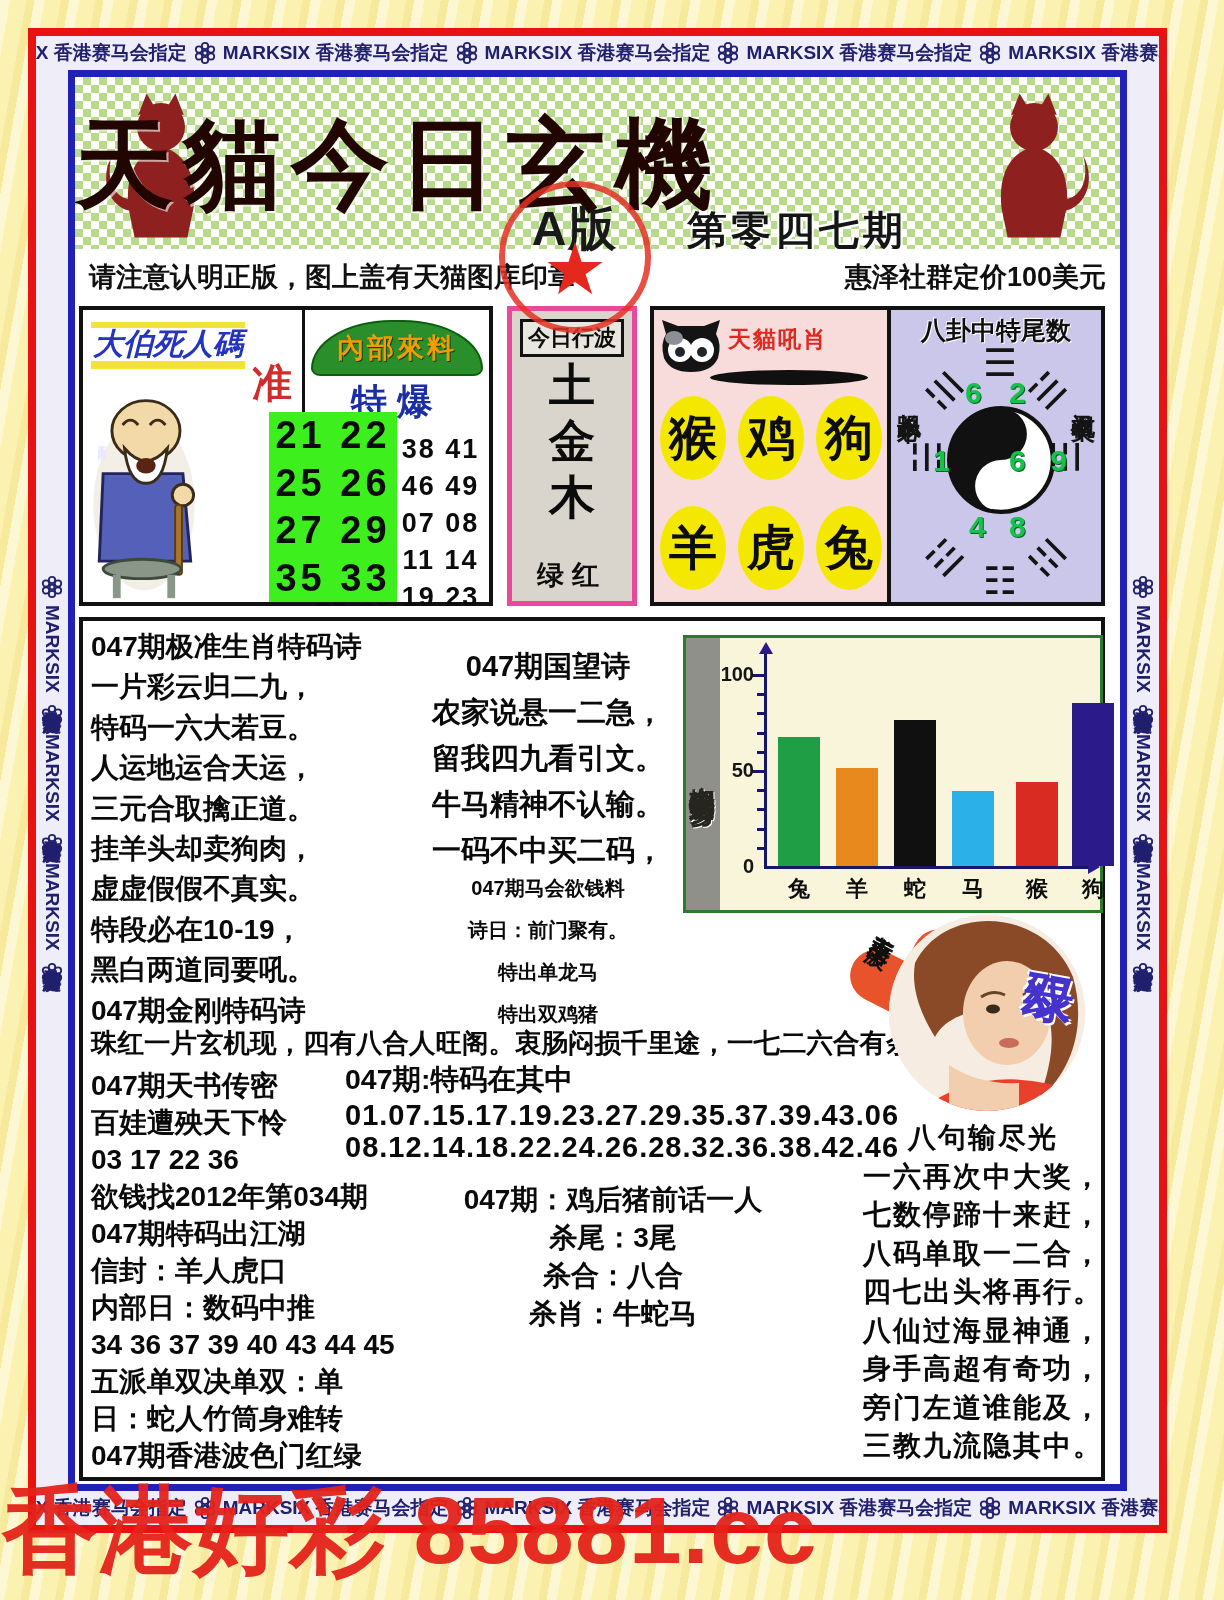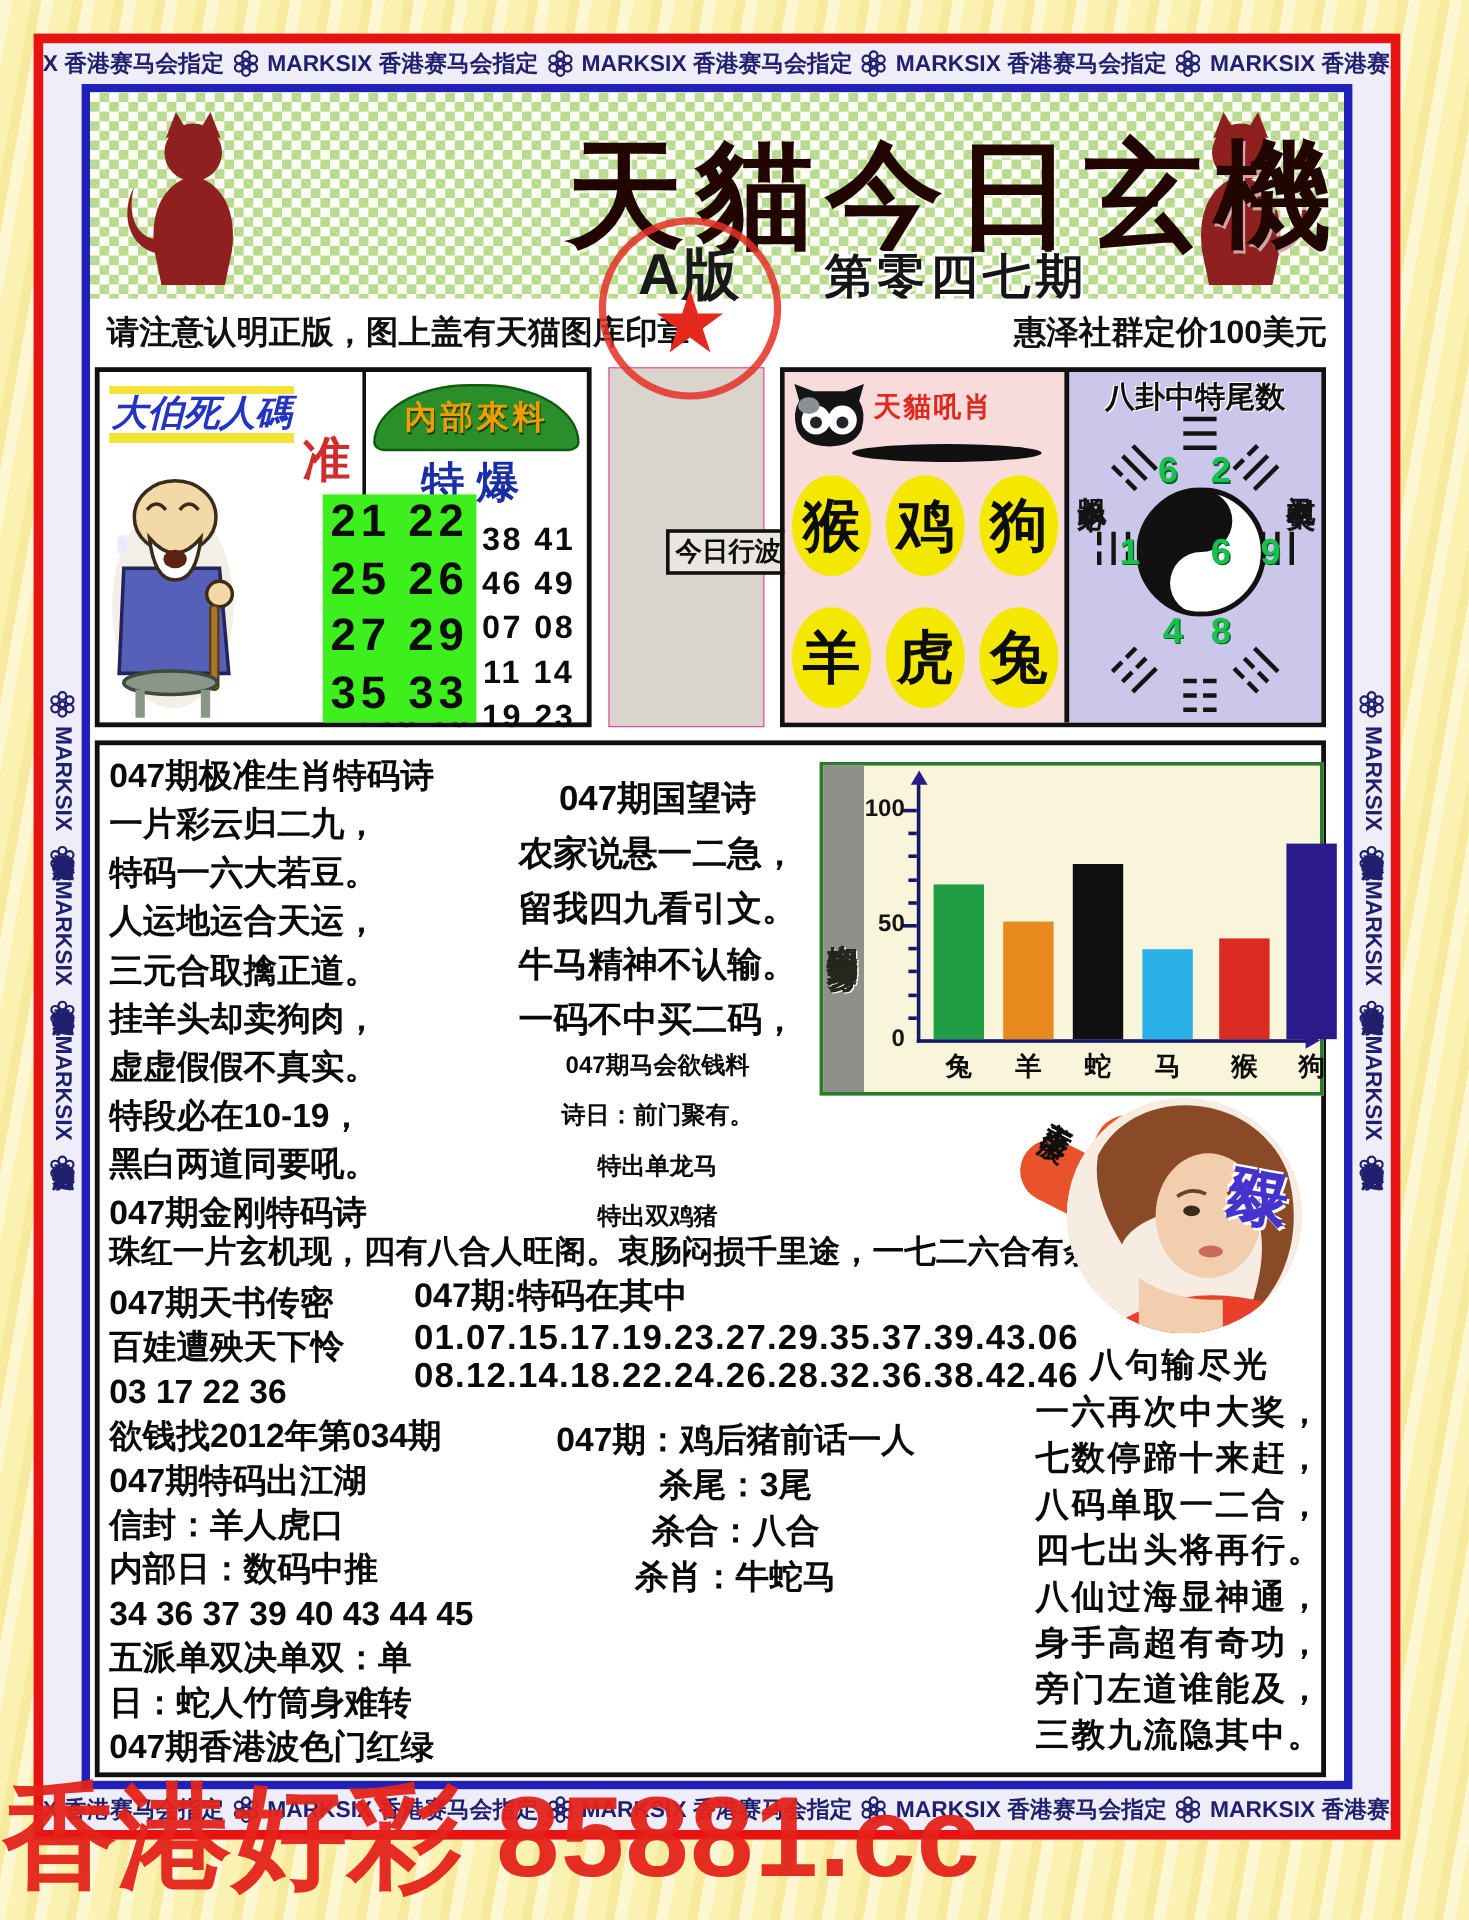--- a/index.html
+++ b/index.html
@@ -25,21 +25,21 @@
   .content { position:relative; width:100%; height:100%; }
 
   
   .banner { position:absolute; left:0; top:0; width:100%; height:172px; overflow:hidden;
     background-color:#fdfdf6;
     background-image:
       linear-gradient(45deg,#b7da8e 25%,transparent 25%,transparent 75%,#b7da8e 75%),
       linear-gradient(45deg,#b7da8e 25%,transparent 25%,transparent 75%,#b7da8e 75%);
     background-size:16px 16px; background-position:0 0,8px 8px; }
   .main-title { position:absolute; left:0; right:0; top:0; height:172px; line-height:176px;
-    text-align:right; font-family:"Liberation Serif", serif; font-weight:900;
+    text-align:left; font-family:"Liberation Serif", serif; font-weight:900;
     font-size:98px; letter-spacing:10px; color:#210500; text-shadow:2px 2px 0 rgba(255,255,255,.6); }
   .cat { position:absolute; top:14px; width:128px; height:150px; }
   .cat-left { left:22px; } .cat-right { right:22px; transform:scaleX(-1); }
   .issue { position:absolute; left:612px; top:126px; font-size:40px; font-weight:900; color:#151515;
     text-shadow:2px 2px 0 #fff, -2px -2px 0 #fff; letter-spacing:4px; }
   .stamp { position:absolute; left:424px; top:104px; width:152px; height:152px; z-index:6; }
   .stamp .ring { position:absolute; inset:0; border:6px solid rgba(228,48,36,.85); border-radius:50%; }
   .stamp .star { position:absolute; left:0; right:0; top:52px; text-align:center; font-size:72px; line-height:72px; color:#e4281e; }
   .stamp .ab { position:absolute; left:0; right:0; top:16px; text-align:center; font-size:48px; font-weight:900; color:#191919; letter-spacing:2px; }
 
@@ -61,22 +61,22 @@
     display:flex; flex-direction:column; justify-content:space-around; z-index:2; }
   .green-grid div { text-align:center; font-size:38px; font-weight:900; color:#0c0c0c; letter-spacing:4px; }
   .pa-right { position:relative; flex:1; padding-top:6px; }
   .arc-banner { margin:4px auto 0; width:172px; height:56px; background:#2a8f2a; border:2px solid #0e5c0e;
     border-radius:86px 86px 10px 10px / 52px 52px 8px 8px; display:flex; align-items:center; justify-content:center;
     color:#f59a00; font-size:27px; font-weight:900; letter-spacing:3px; text-shadow:1px 1px 0 #0a420a; }
   .tebao { text-align:center; font-size:36px; font-weight:900; color:#1b2fa5; letter-spacing:10px; margin-top:2px; }
   .nb-rows { margin-top:4px; }
   .nb-rows div { text-align:center; font-size:27px; font-weight:800; line-height:37px; color:#0b0b0b; letter-spacing:2px; }
 
-  .panelB { position:absolute; left:432px; top:229px; width:130px; height:300px; border:1px solid #ec4899;
-    background:#d9d5cd; display:flex; flex-direction:row; align-items:center;padding-left:47px; }
+  .panelB { position:absolute; left:432px; top:229px; width:130px; height:300px; border:5px solid #ec4899;
+    background:#d9d5cd; display:flex; flex-direction:column; align-items:center; }
   .xb-head { margin-top:8px; border:3px solid #111; padding:1px 5px; font-size:22px; font-weight:800; background:#e9e6df; color:#0d0d0d; white-space:nowrap; }
   .xb-el { font-size:46px; font-weight:900; color:#0b0b0b; line-height:56px; }
   .xb-colors { margin-top:auto; margin-bottom:8px; font-size:27px; font-weight:900; letter-spacing:8px; color:#0b0b0b; }
 
   .panelCD { position:absolute; left:575px; top:229px; width:455px; height:300px; border:4px solid #111; display:flex; }
   .panelC { position:relative; width:233px; background:#f8dcdc; }
   .cathead { position:absolute; left:6px; top:8px; width:62px; height:56px; }
   .houxiao-title { position:absolute; left:74px; top:14px; font-size:23px; font-weight:900; color:#e0281f;
     font-family:"Liberation Serif",serif; letter-spacing:2px; }
   .shadow-ellipse { position:absolute; left:56px; top:60px; width:158px; height:15px; background:#101010; border-radius:50%; }

